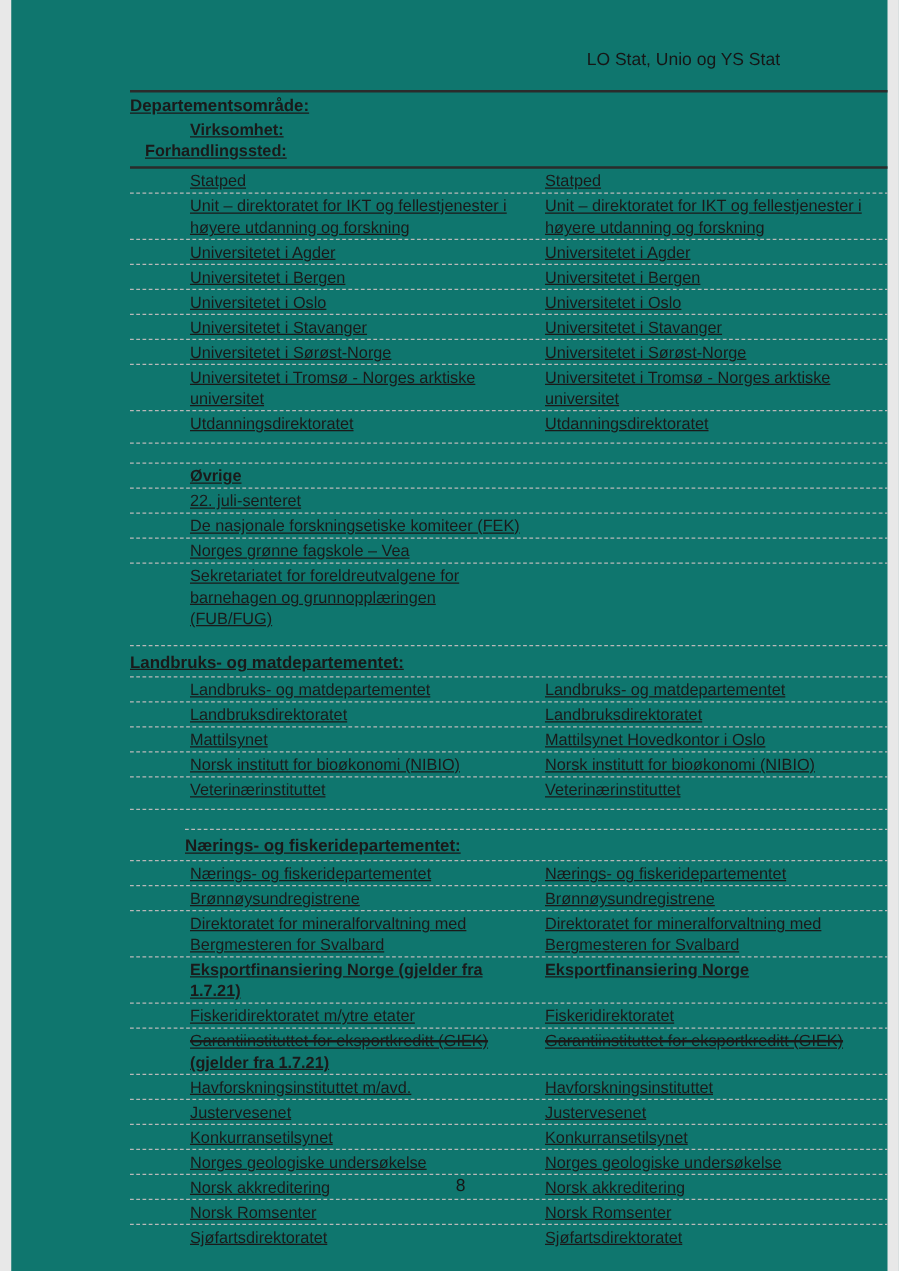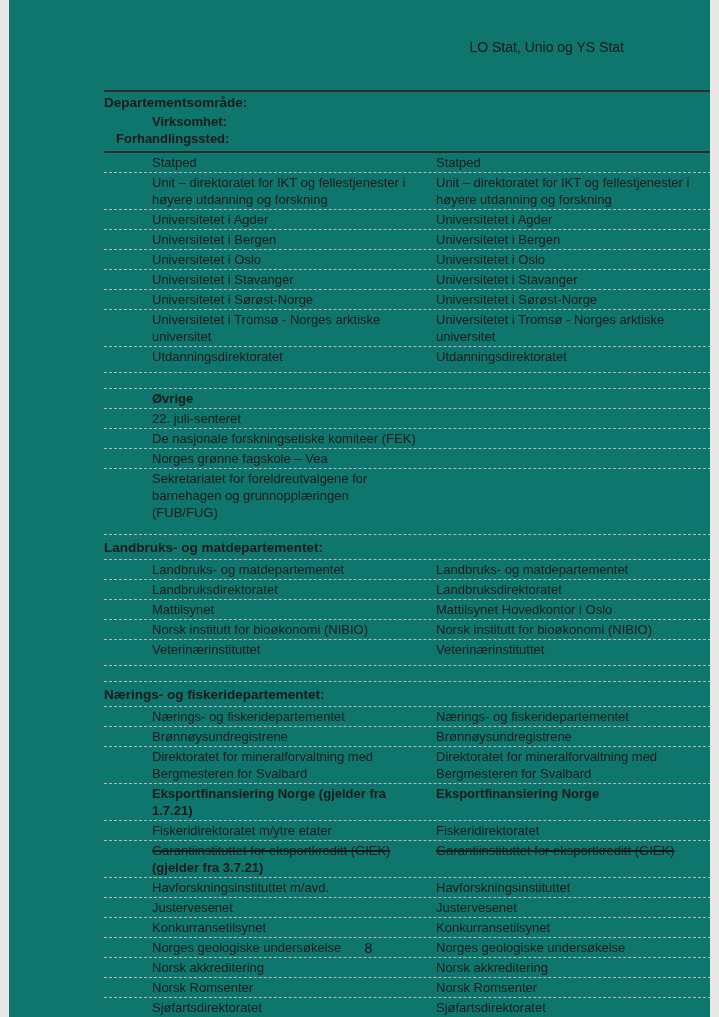--- a/index.html
+++ b/index.html
@@ -14,22 +14,23 @@
     margin:0 auto;
   }
   .doc-header {
     position:absolute;
     top:39px; right:86px;
     font-size:14px;
     color:#161616;
   }
   .content {
     position:absolute;
-    left:95px; top:82px;
+    left:95px; top:64px;
     width:612px;
+    text-decoration:underline;
   }
   .top-rule {
     border-top:2px solid #2b2b2b;
     margin-top:8px;
     height:0;
   }
   .table-title {
     font-weight:bold;
     font-size:13.5px;
     padding:2px 0 0 0;
@@ -170,21 +171,21 @@
         </div>
         <div class="row">
           <div class="cell-left"><span>Norsk institutt for bioøkonomi (NIBIO)</span></div>
           <div class="cell-right"><span>Norsk institutt for bioøkonomi (NIBIO)</span></div>
         </div>
         <div class="row">
           <div class="cell-left"><span>Veterinærinstituttet</span></div>
           <div class="cell-right"><span>Veterinærinstituttet</span></div>
         </div>
         <div class="section-gap"></div>
-        <div class="section-header no-margin" style="margin-top: 0px;">Nærings- og fiskeridepartementet:</div>
+        <div class="section-header no-margin" style="margin-top: 0px; margin-left: 44px;">Nærings- og fiskeridepartementet:</div>
         <div class="row">
           <div class="cell-left"><span>Nærings- og fiskeridepartementet</span></div>
           <div class="cell-right"><span>Nærings- og fiskeridepartementet</span></div>
         </div>
         <div class="row">
           <div class="cell-left"><span>Brønnøysundregistrene</span></div>
           <div class="cell-right"><span>Brønnøysundregistrene</span></div>
         </div>
         <div class="row">
           <div class="cell-left"><span>Direktoratet for mineralforvaltning med Bergmesteren for Svalbard</span></div>
@@ -192,21 +193,21 @@
         </div>
         <div class="row">
           <div class="cell-left"><span class="seg-bold">Eksportfinansiering Norge (gjelder fra 1.7.21)</span></div>
           <div class="cell-right"><span class="seg-bold">Eksportfinansiering Norge</span></div>
         </div>
         <div class="row">
           <div class="cell-left"><span>Fiskeridirektoratet m/ytre etater</span></div>
           <div class="cell-right"><span>Fiskeridirektoratet</span></div>
         </div>
         <div class="row">
-          <div class="cell-left"><span class="seg-strike">Garantiinstituttet for eksportkreditt (GIEK)</span><span class="seg-bold"> (gjelder fra 3.7.21)</span></div>
+          <div class="cell-left"><span class="seg-strike">Garantiinstituttet for eksportkreditt (GIEK)</span><span class="seg-bold"> (gjelder fra 1.7.21)</span></div>
           <div class="cell-right"><span class="seg-strike">Garantiinstituttet for eksportkreditt (GIEK)</span></div>
         </div>
         <div class="row">
           <div class="cell-left"><span>Havforskningsinstituttet m/avd.</span></div>
           <div class="cell-right"><span>Havforskningsinstituttet</span></div>
         </div>
         <div class="row">
           <div class="cell-left"><span>Justervesenet</span></div>
           <div class="cell-right"><span>Justervesenet</span></div>
         </div>

